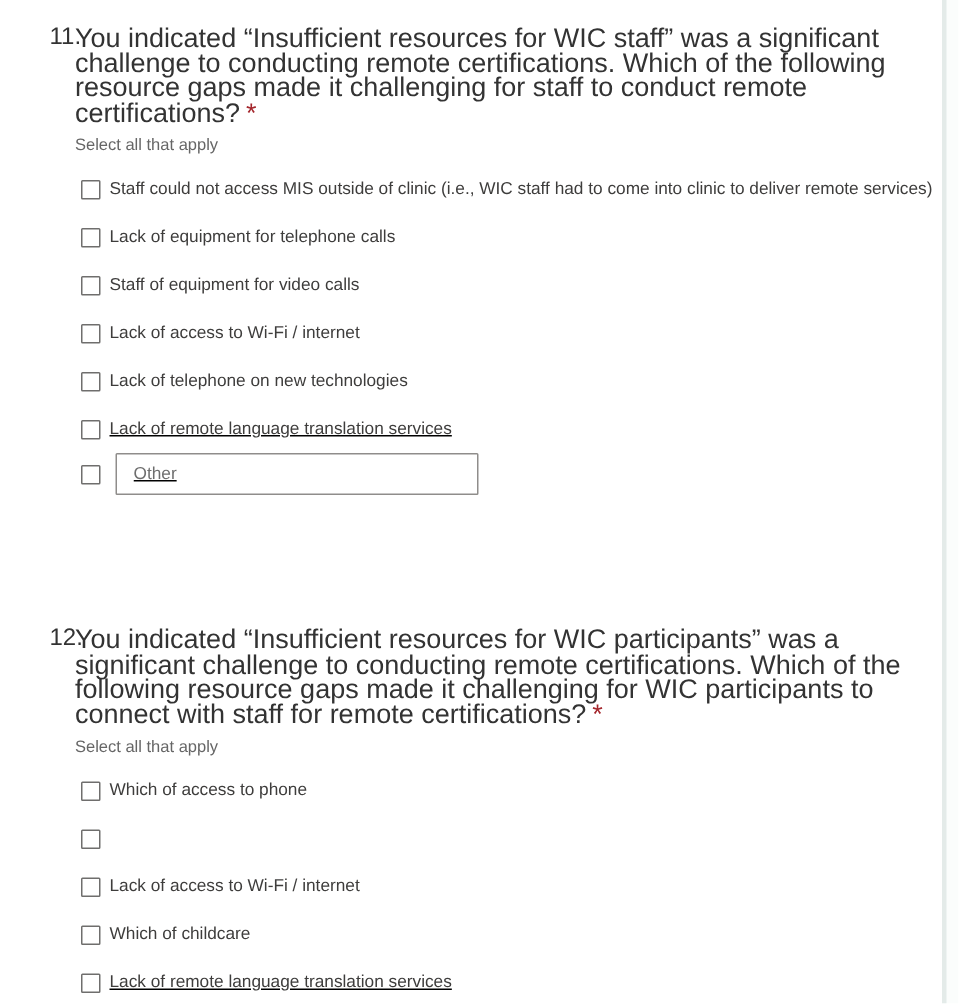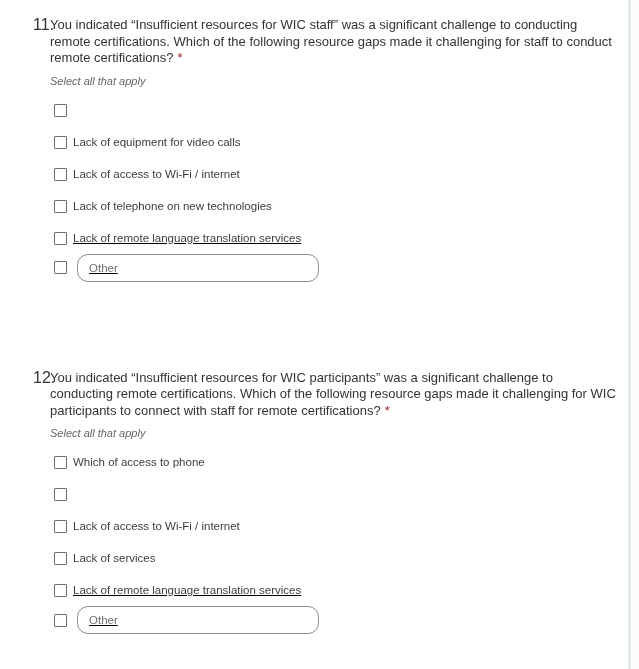--- a/index.html
+++ b/index.html
@@ -19,27 +19,27 @@
   }
   .form { padding: 17px 0 0 33px; }
   .question { display: flex; }
   .question.q2 { margin-top: 79px; }
   .q-num {
     flex-shrink: 0; width: 17px;
     font-size: 16px; line-height: 16.5px; color: #333333;
   }
   .q-body { min-width: 0; }
   .q-title {
-    font-size: 13px; line-height: 16.5px; color: #333333;
+    font-size: 18px; line-height: 16.5px; color: #333333;
     max-width: 568px;
   }
   .star { color: var(--required-color, #a4262c); margin-left: 4px; }
   .hint {
     margin-top: 8px;
-    font-size: 11px; font-style: italic; color: #666666;
+    font-size: 11px; color: #666666;
   }
   .options { margin-top: 17px; margin-left: 4px; }
   .option {
     display: flex; align-items: center;
     margin-bottom: 19px; min-height: 13px;
   }
   .option:last-of-type { margin-bottom: 9px; text-decoration: underline; }
   .checkbox {
     flex-shrink: 0;
     width: 11px; height: 11px;
@@ -47,21 +47,21 @@
     background: #ffffff;
     margin-right: 6px;
     cursor: pointer;
   }
   .option-label { font-size: 11.5px; color: #3e3d3c; line-height: 13px; }
   .other-row { margin-bottom: 0; }
   .other-input {
     box-sizing: border-box;
     width: 242px; height: 28px;
     margin-left: 4px;
-    border: 1px solid #8f8d8b; border-radius: 11px;
+    border: 1px solid #8f8d8b; border-radius: 1px;
     padding: 0 11px;
     font-family: "Liberation Sans", sans-serif;
     font-size: 11.5px; color: #333333;
     outline: none;
     background: #ffffff;
   }
   .other-input::placeholder { color: #6e6e6e; opacity: 1; }
 </style>
 </head>
 <body>
@@ -69,24 +69,29 @@
 <div class="form">
 
   <section class="question">
     <div class="q-num">11.</div>
     <div class="q-body">
       <div class="q-title"><span>You indicated “Insufficient resources for WIC staff” was a significant challenge to conducting remote certifications. Which of the following resource gaps made it challenging for staff to conduct remote certifications?</span><span class="star">*</span></div>
       <div class="hint">Select all that apply</div>
       <div class="options">
         <label class="option">
           <span class="checkbox"></span>
+          <span class="option-label">Staff could not access MIS outside of clinic (i.e., WIC staff had to come into clinic to deliver remote services)</span>
         </label>
         <label class="option">
           <span class="checkbox"></span>
-          <span class="option-label">Lack of equipment for video calls</span>
+          <span class="option-label">Lack of equipment for telephone calls</span>
+        </label>
+        <label class="option">
+          <span class="checkbox"></span>
+          <span class="option-label">Staff of equipment for video calls</span>
         </label>
         <label class="option">
           <span class="checkbox"></span>
           <span class="option-label">Lack of access to Wi-Fi / internet</span>
         </label>
         <label class="option">
           <span class="checkbox"></span>
           <span class="option-label">Lack of telephone on new technologies</span>
         </label>
         <label class="option">
@@ -113,21 +118,21 @@
         </label>
         <label class="option">
           <span class="checkbox"></span>
         </label>
         <label class="option">
           <span class="checkbox"></span>
           <span class="option-label">Lack of access to Wi-Fi / internet</span>
         </label>
         <label class="option">
           <span class="checkbox"></span>
-          <span class="option-label">Lack of services</span>
+          <span class="option-label">Which of childcare</span>
         </label>
         <label class="option">
           <span class="checkbox"></span>
           <span class="option-label">Lack of remote language translation services</span>
         </label>
         <div class="option other-row">
           <span class="checkbox"></span>
           <input class="other-input" type="text" placeholder="Other" style="">
         </div>
       </div>

